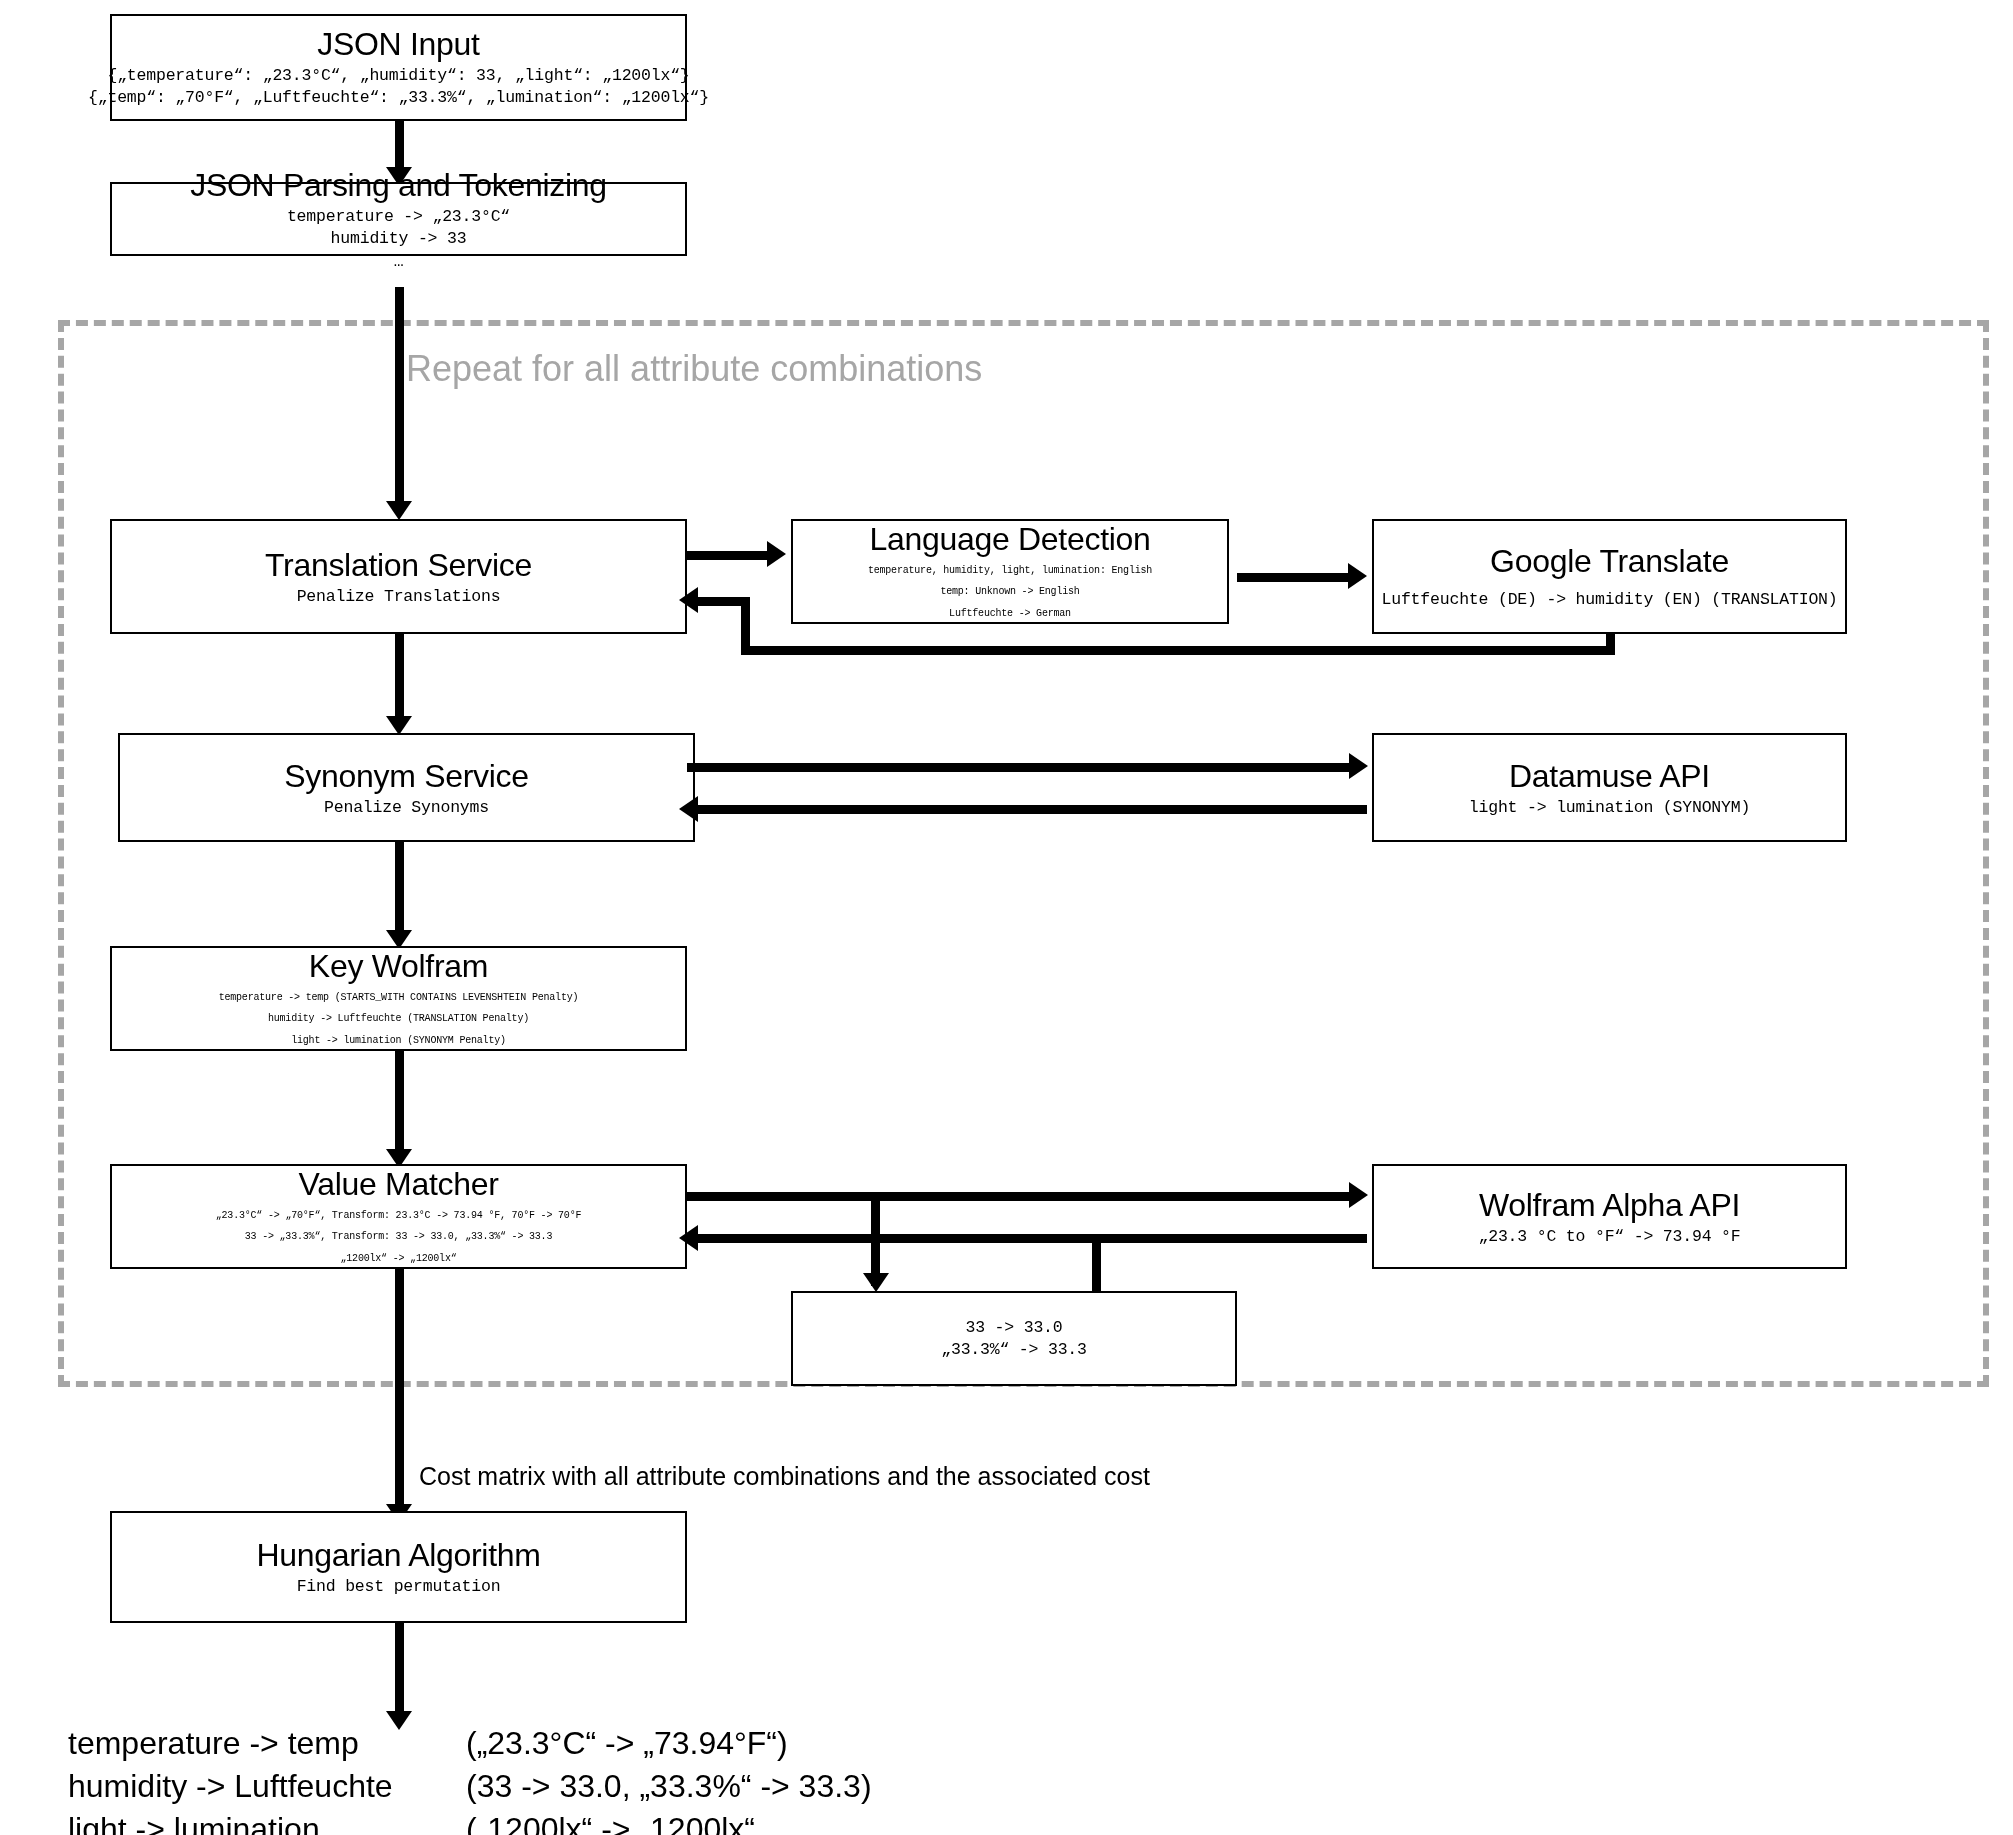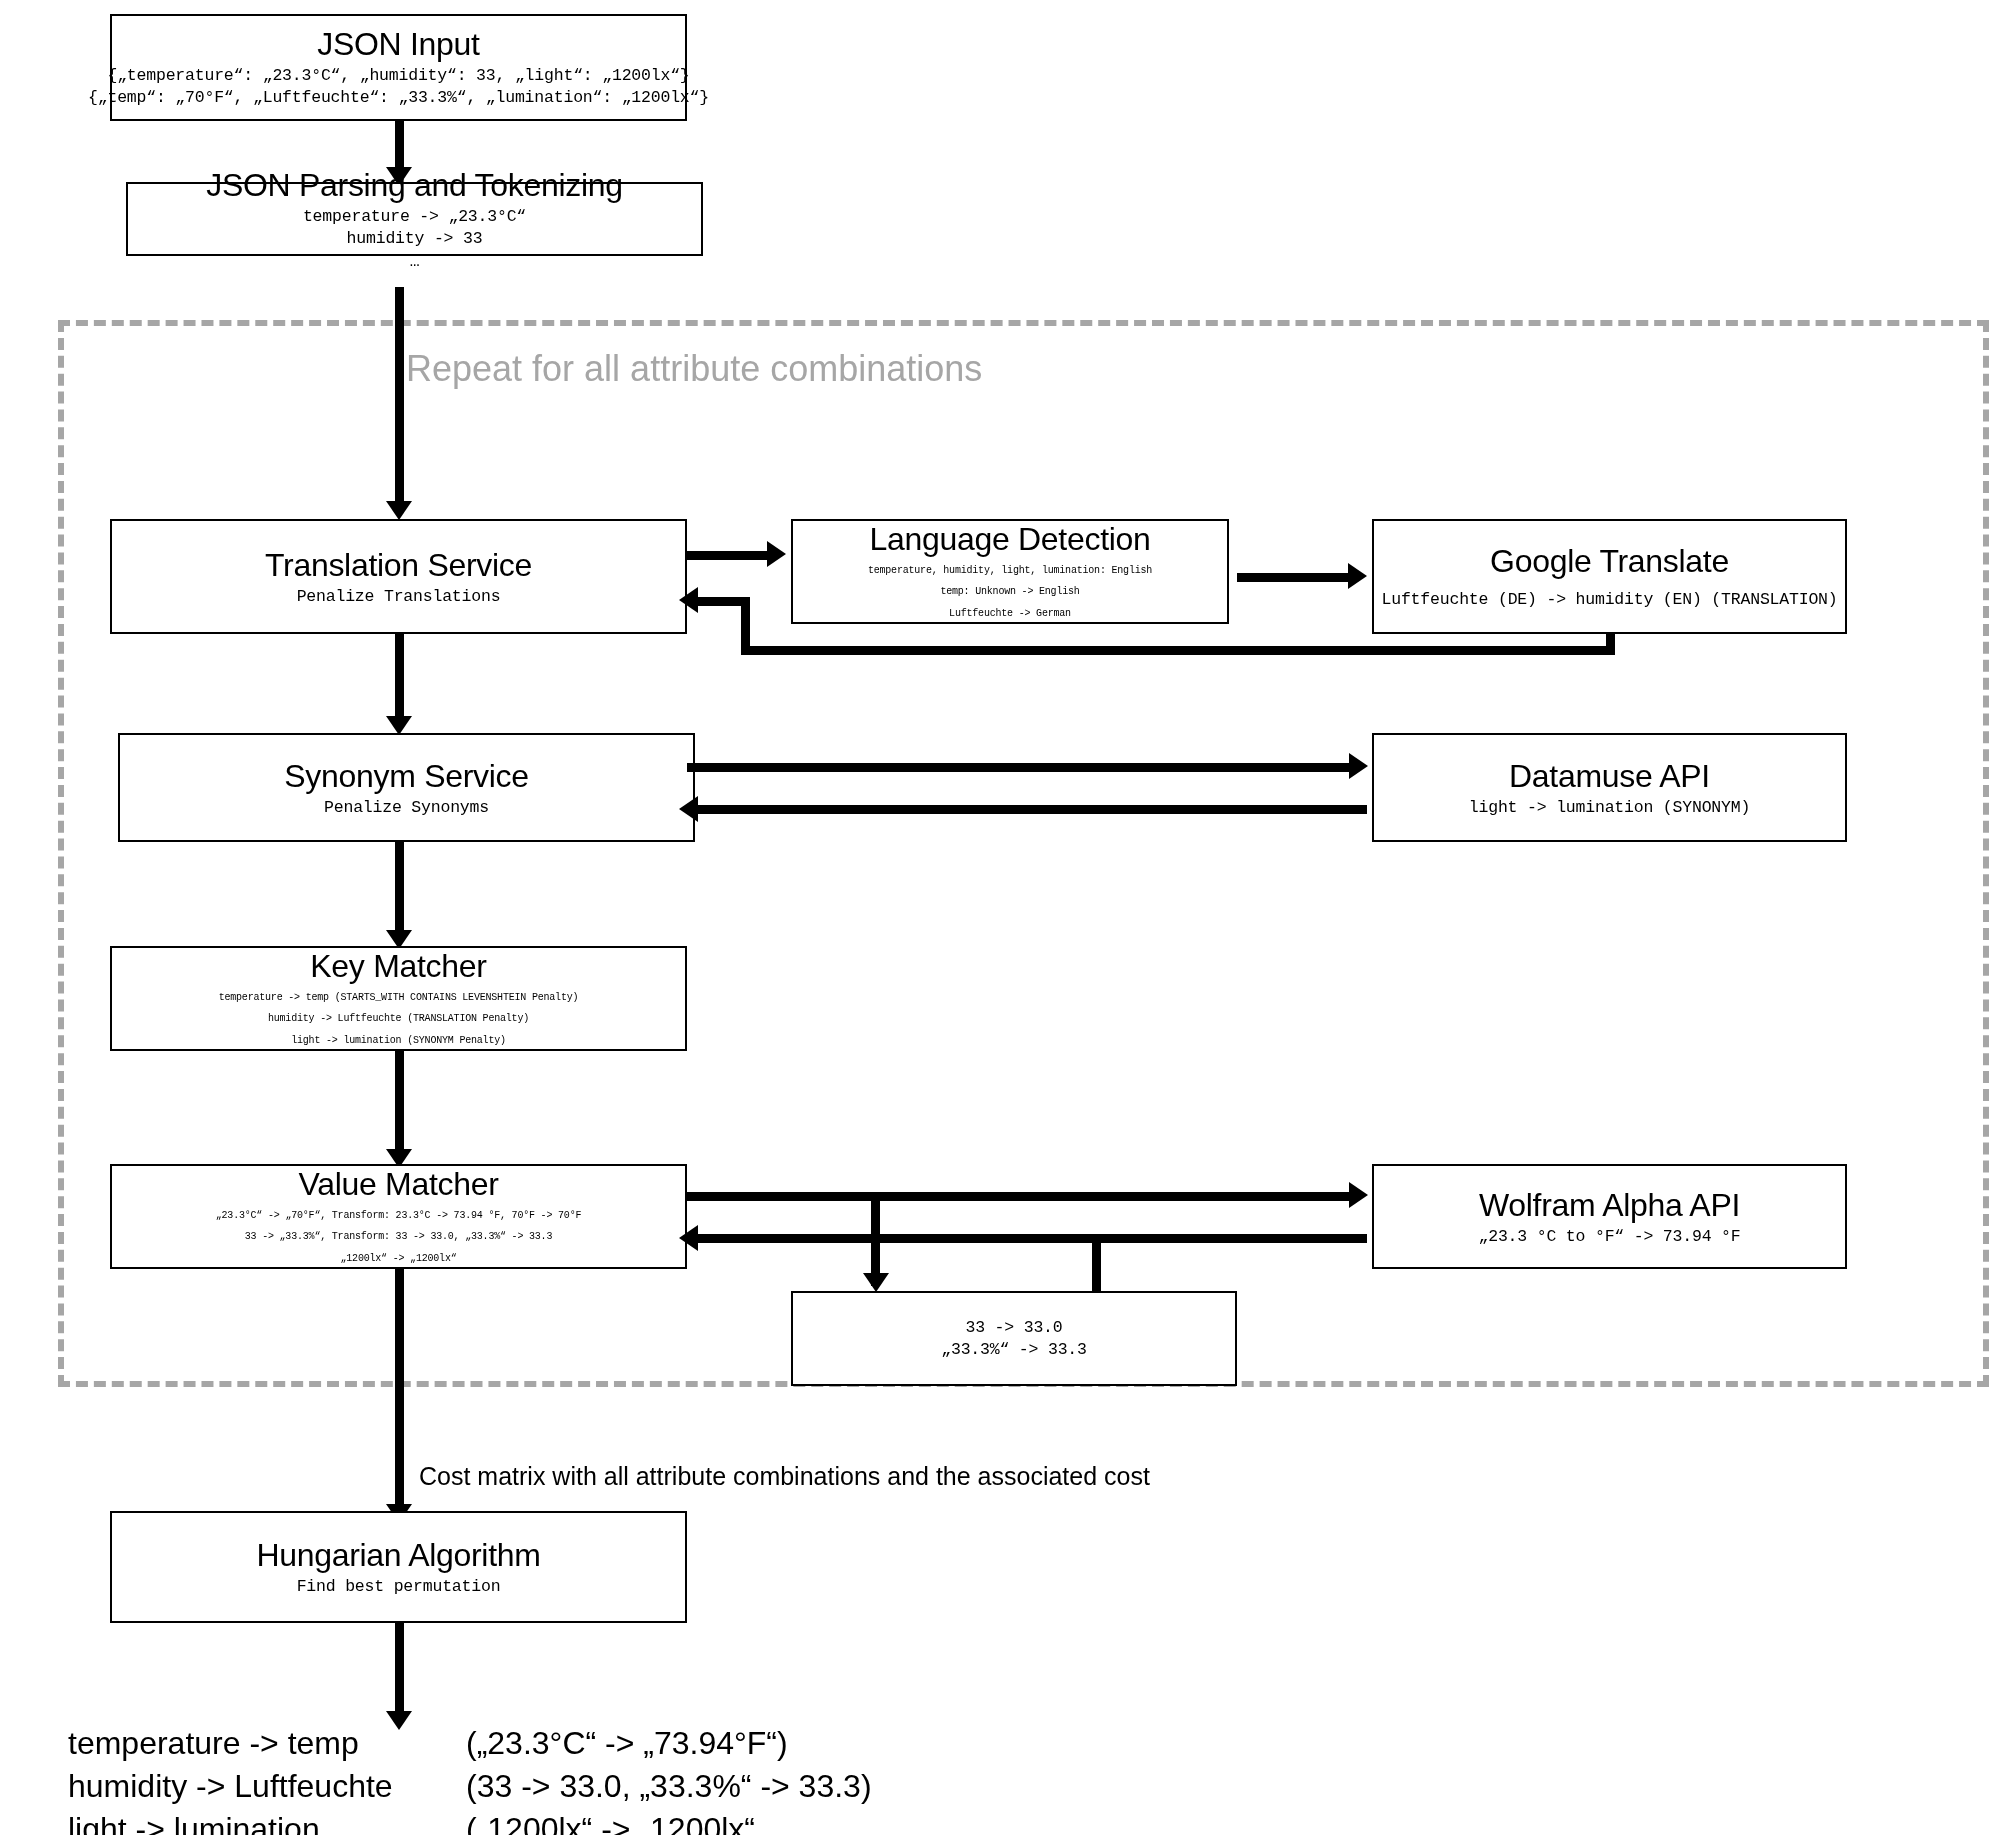--- a/index.html
+++ b/index.html
@@ -122,21 +122,21 @@
 
   <div class="box" style="left:110px; top:13.6px; width:577px; height:107px;">
     <div class="title">JSON Input</div>
     <div class="sub">{„temperature“: „23.3°C“, „humidity“: 33, „light“: „1200lx“}</div>
     <div class="sub">{„temp“: „70°F“, „Luftfeuchte“: „33.3%“, „lumination“: „1200lx“}</div>
   </div>
 
   <div class="vline" style="left:395px; top:120px; width:8.7px; height:52px;"></div>
   <div class="arrow-down" style="left:386px; top:167px;"></div>
 
-  <div class="box" style="left:110px; top:182px; width:577px; height:74px;margin-left:16px;">
+  <div class="box" style="left:110px; top:182px; width:577px; height:74px;">
     <div class="title">JSON Parsing and Tokenizing</div>
     <div class="sub">temperature -&gt; „23.3°C“</div>
     <div class="sub">humidity -&gt; 33</div>
     <div class="sub">…</div>
   </div>
 
   <div class="vline" style="left:395px; top:287px; width:8.7px; height:221px;"></div>
   <div class="arrow-down" style="left:386px; top:501px;"></div>
 
   <div class="box" style="left:110px; top:519px; width:577px; height:115px;">
@@ -184,21 +184,21 @@
   <div class="hline" style="left:687px; top:763px; width:670px; height:8.7px;"></div>
   <div class="arrow-right" style="left:1349px; top:753px;"></div>
 
   <div class="hline" style="left:697px; top:805px; width:670px; height:8.7px;"></div>
   <div class="arrow-left" style="left:679px; top:796px;"></div>
 
   <div class="vline" style="left:395px; top:841px; width:8.7px; height:97px;"></div>
   <div class="arrow-down" style="left:386px; top:930px;"></div>
 
   <div class="box" style="left:110px; top:946px; width:577px; height:105px;">
-    <div class="title">Key Matcher</div>
+    <div class="title">Key Wolfram</div>
     <div class="sub small">temperature -&gt; temp (STARTS_WITH CONTAINS LEVENSHTEIN Penalty)</div>
     <div class="sub small">humidity -&gt; Luftfeuchte (TRANSLATION Penalty)</div>
     <div class="sub small">light -&gt; lumination (SYNONYM Penalty)</div>
   </div>
 
   <div class="vline" style="left:395px; top:1051px; width:8.7px; height:107px;"></div>
   <div class="arrow-down" style="left:386px; top:1149px;"></div>
 
   <div class="box" style="left:110px; top:1164px; width:577px; height:105px;">
     <div class="title">Value Matcher</div>

